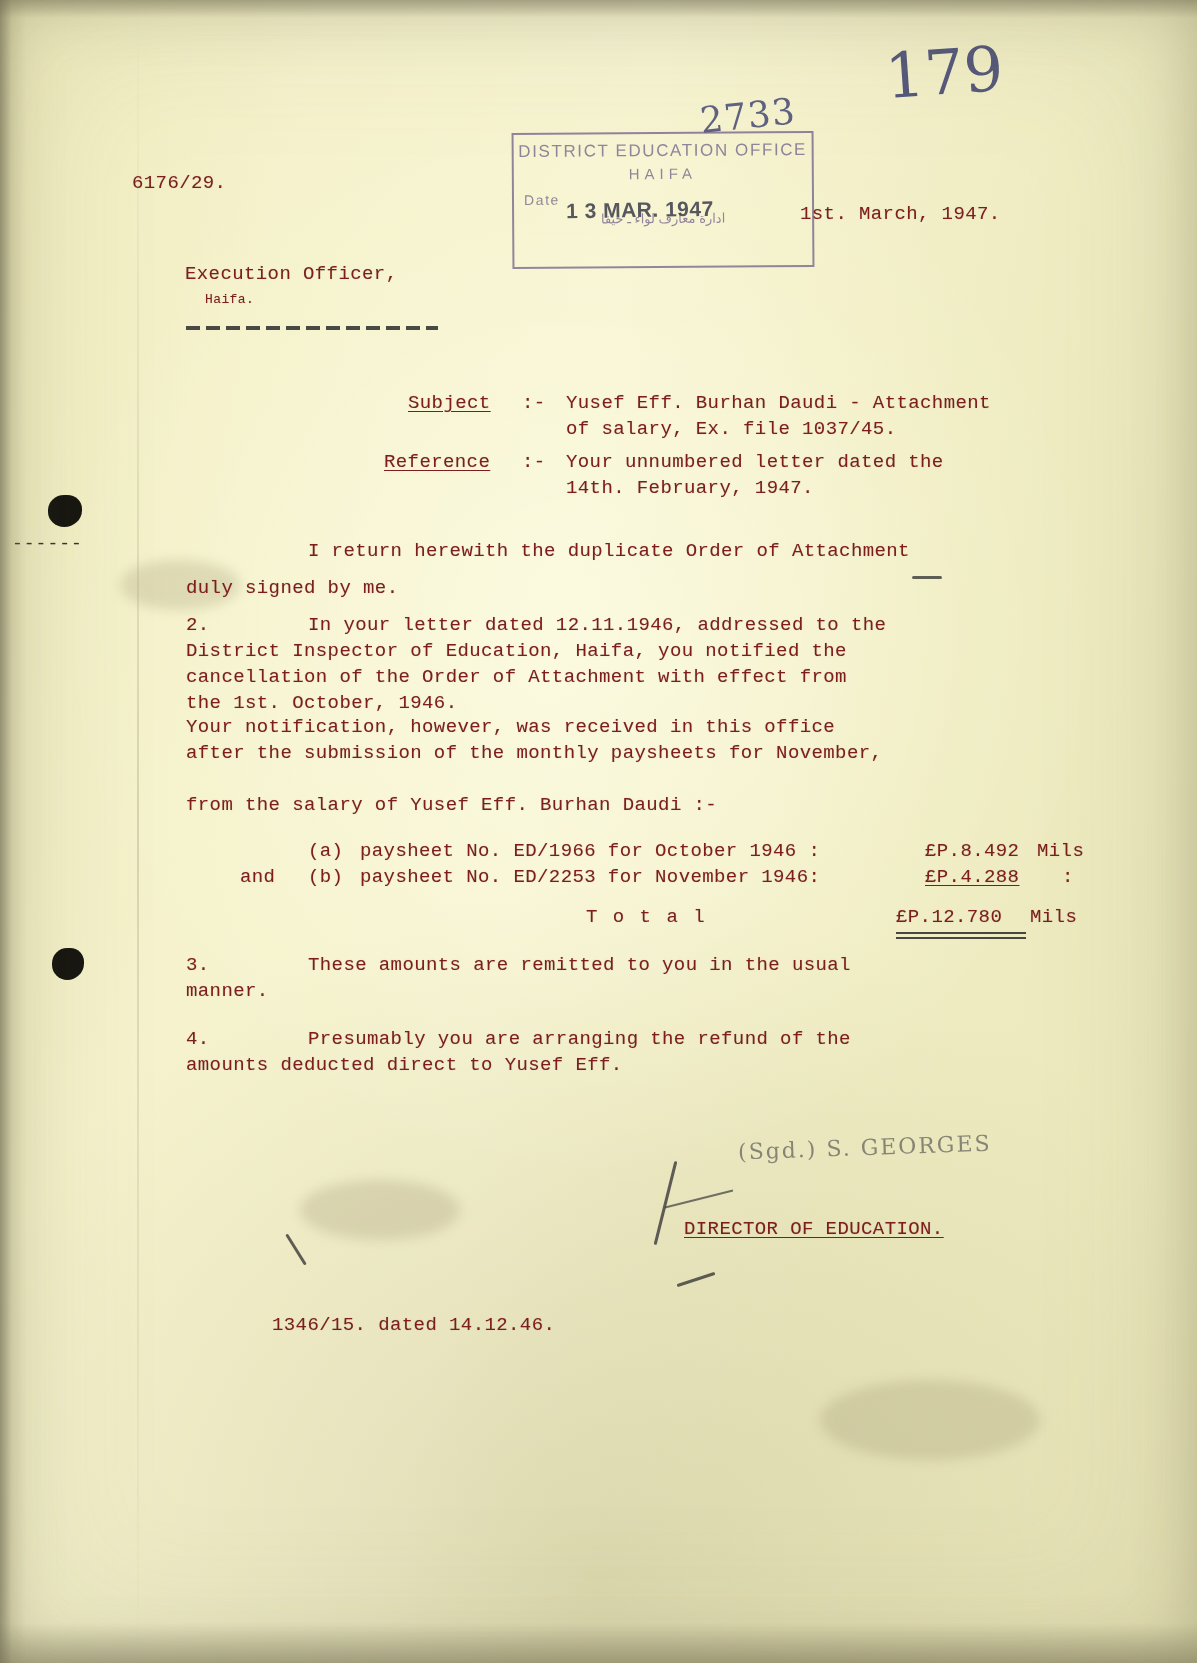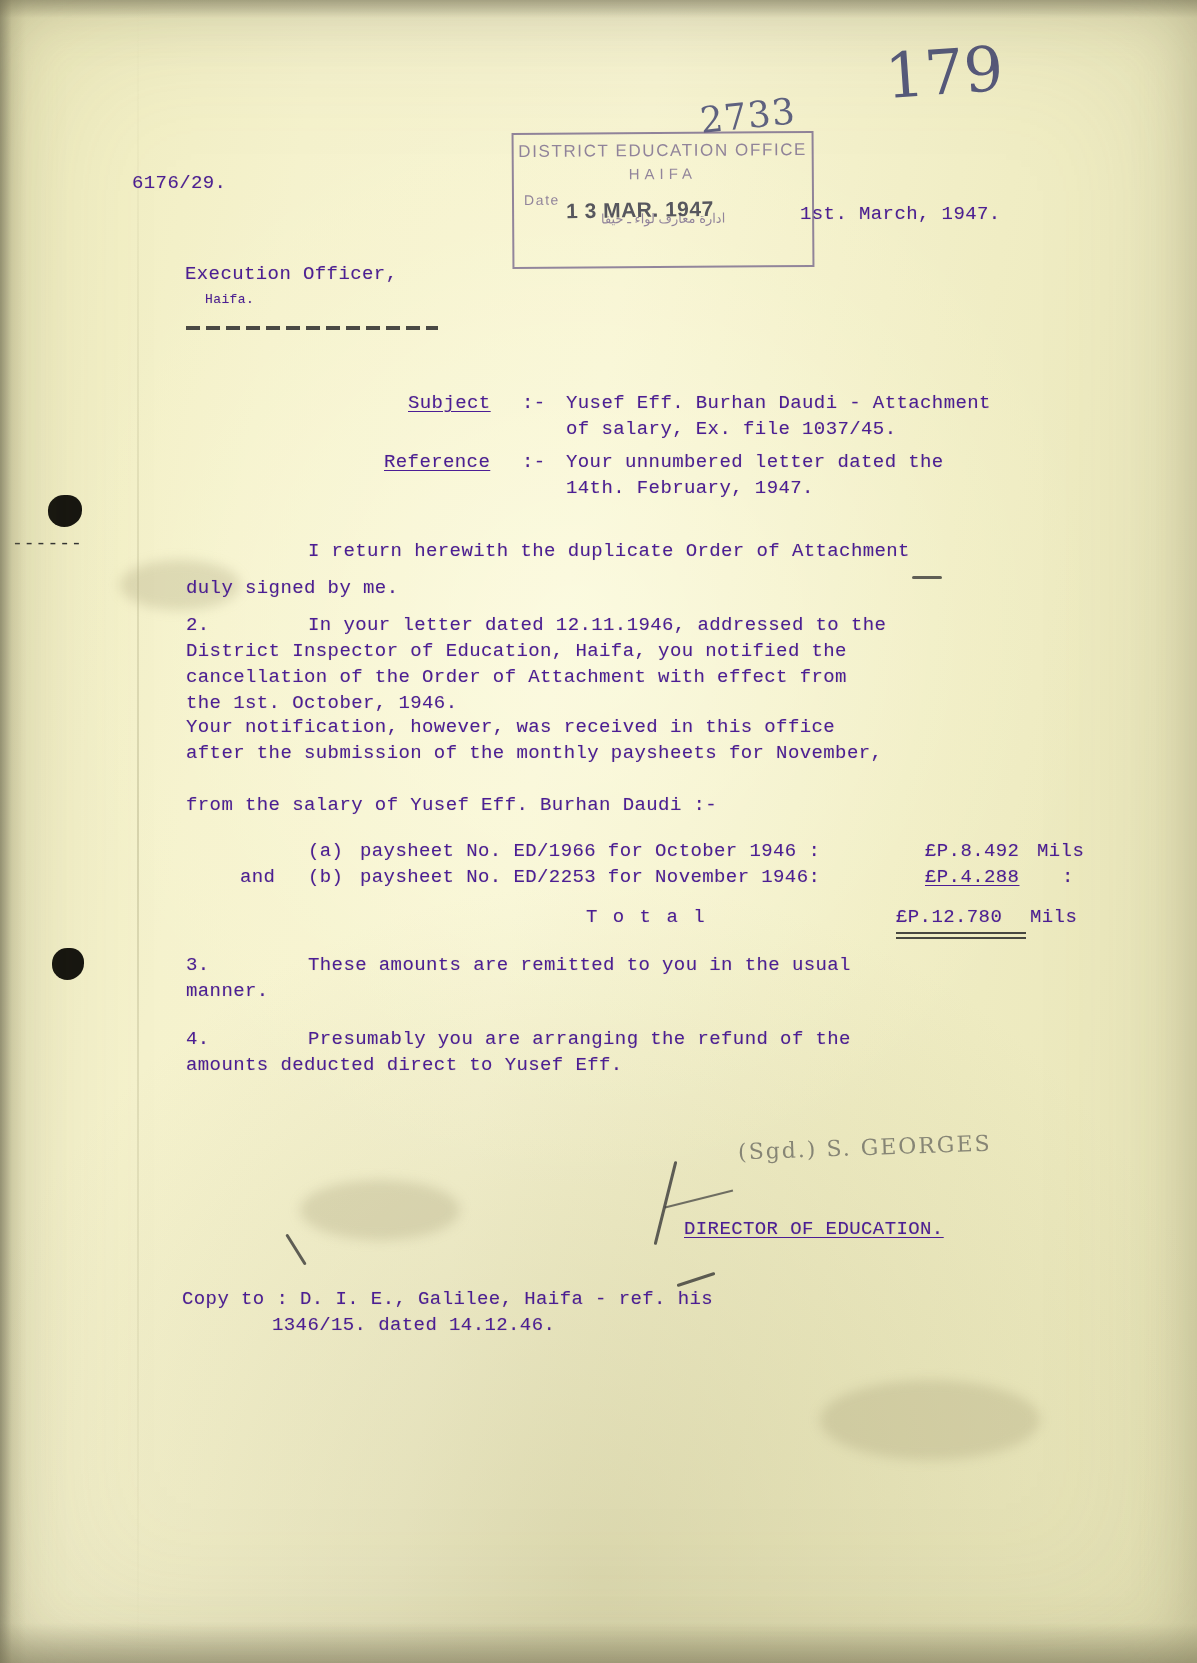--- a/index.html
+++ b/index.html
@@ -51,21 +51,21 @@
     background: linear-gradient(0deg, rgba(110,106,80,0.45) 0%, rgba(0,0,0,0) 100%);
     pointer-events: none;
   }
 
   .txt {
     position: absolute;
     white-space: pre;
     font-size: 17.5px;
     line-height: 26px;
     letter-spacing: 0.4px;
-    color: #4c1d95;
+    color: #7f1d1d;
     text-shadow: 0 0 1px rgba(40,40,40,0.25);
   }
   .u { text-decoration: underline; text-underline-offset: 3px; }
 
   
   .hand {
     position: absolute;
     font-family: "DejaVu Serif", serif;
     color: #3a3f6e;
     font-size: 62px;
@@ -270,20 +270,19 @@
   <div class="txt" style="left:308px; top:1026px; font-size:19px;">Presumably you are arranging the refund of the</div>
 
   <div class="sig-name" style="left:738px; top:1135px;">(Sgd.) S. GEORGES</div>
   <div class="sig-stroke" style="left:664px; top:1160px;"></div>
   <div class="sig-stroke2" style="left:664px; top:1198px;"></div>
   <div class="txt u" style="left:684px; top:1216px; font-size:19px;">DIRECTOR OF EDUCATION.</div>
 
   <div class="pen-mark" style="left:278px; top:1248px;"></div>
   <div class="pen-mark" style="left:676px; top:1278px; transform:rotate(-18deg); width:40px;"></div>
 
-  <div class="txt" style="left:182px; top:1286px; font-size:19px;">Copy to : D. I. E., Galilee, Haifa - ref. his</div>
   <div class="txt" style="left:272px; top:1312px; font-size:19px;">1346/15. dated 14.12.46.</div>
 
   <div class="left-edge"></div>
   <div class="top-edge"></div>
   <div class="bottom-edge"></div>
   <div class="edge-dark"></div>
 </div>
 
 </body></html>

